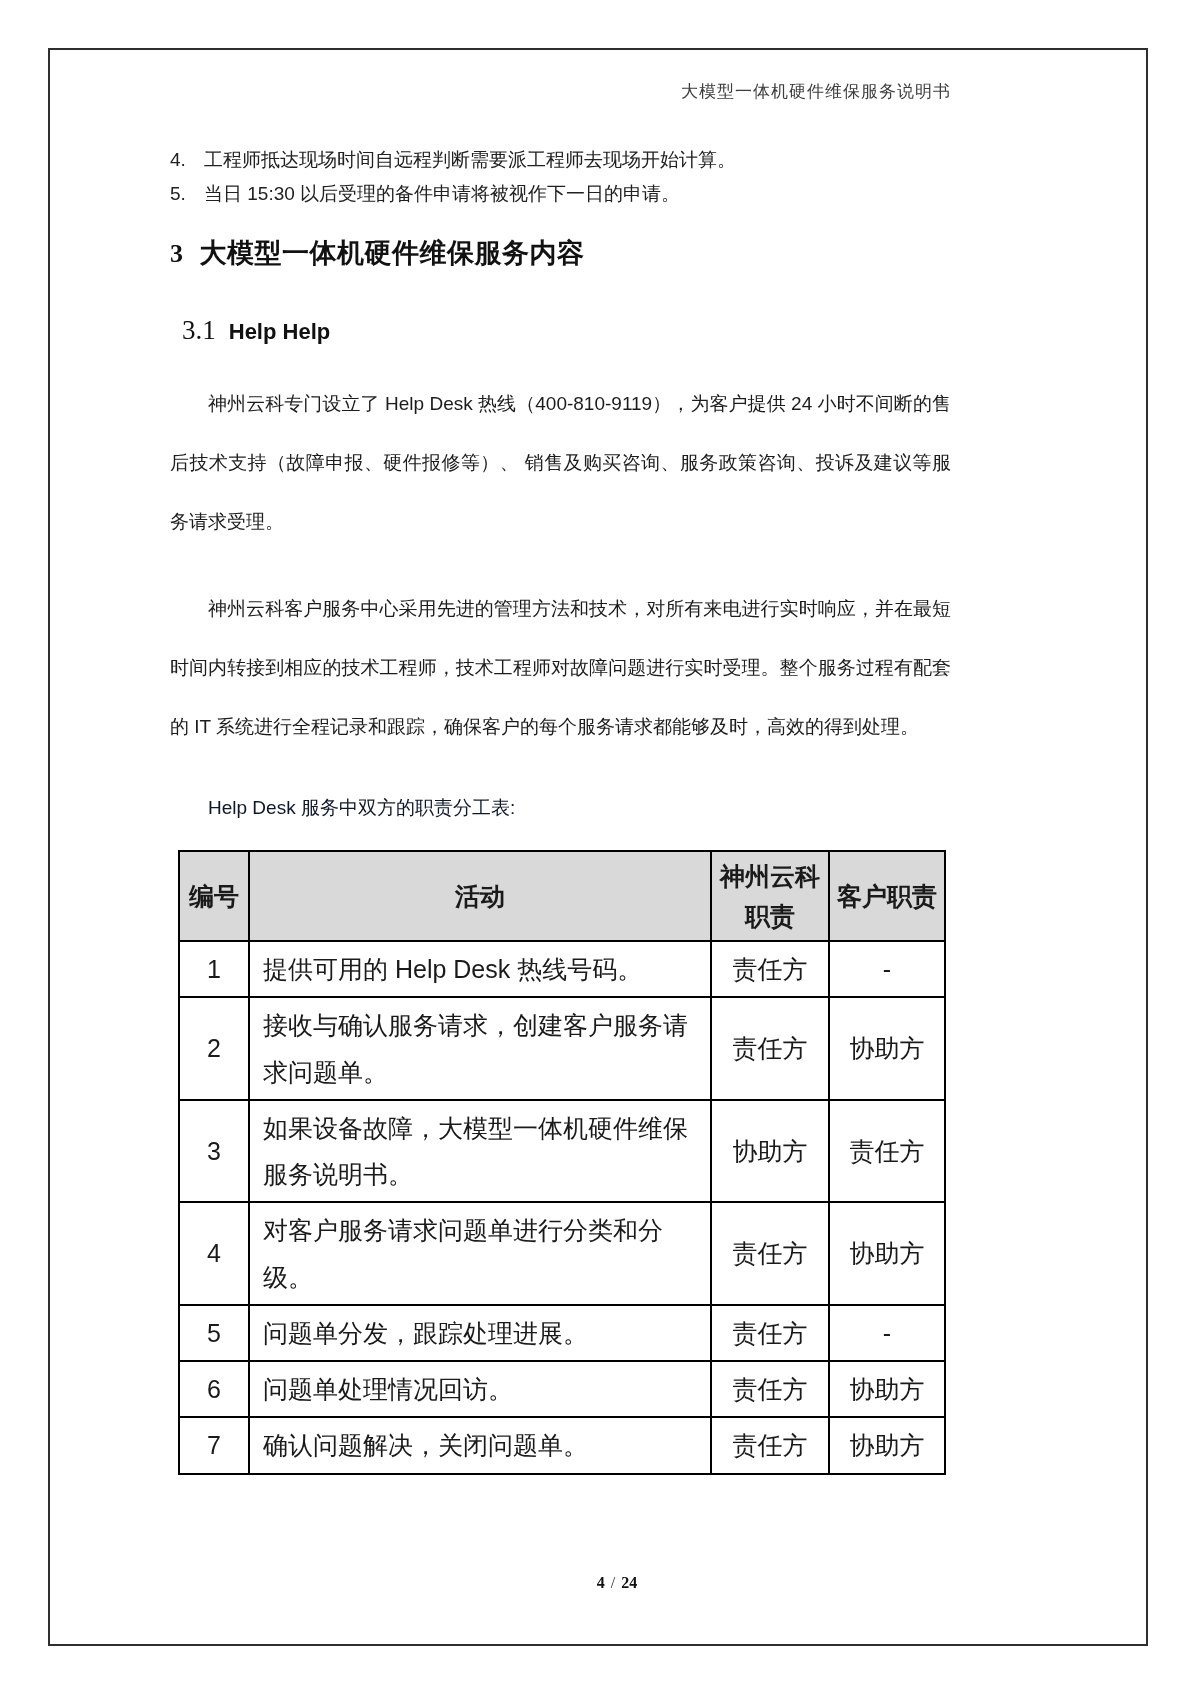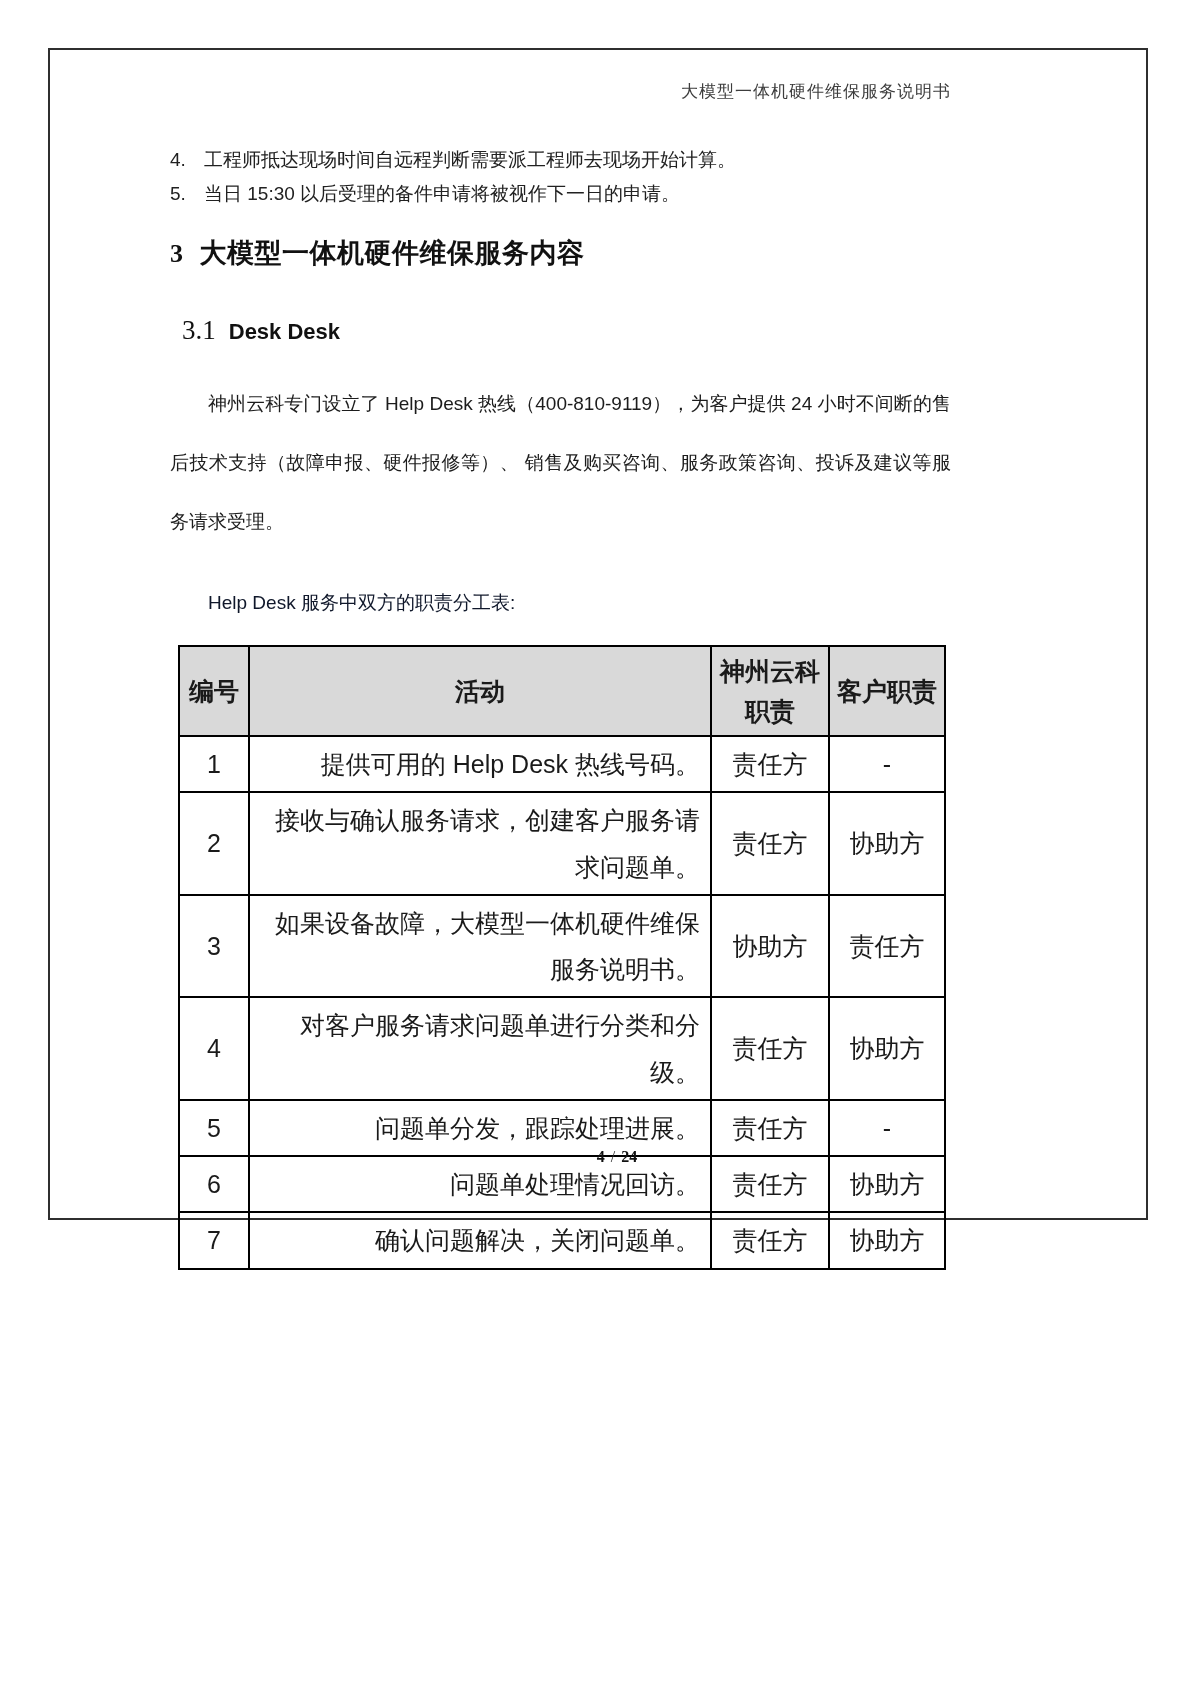--- a/index.html
+++ b/index.html
@@ -3,21 +3,21 @@
 <meta charset="utf-8">
 <style>
   html,body{margin:0;padding:0;background:#fff;}
   body{
     width:1200px;height:1698px;position:relative;
     font-family:"Liberation Sans","DejaVu Sans",sans-serif;
     color:#212121;
     -webkit-font-smoothing:antialiased;
   }
   .page-frame{
-    position:absolute;left:48px;top:48px;width:1100px;height:1172px;
+    position:absolute;left:48px;top:48px;width:1100px;height:1598px;
     border:2px solid #2f2f2f;background:#fff;box-sizing:border-box;
   }
   .content{
     position:absolute;left:120px;right:195px;top:0;bottom:0;
     padding-top:30px;
   }
   .doc-header{
     text-align:right;
     font-family:"Liberation Serif","DejaVu Serif",serif;
     font-size:17px;color:#3d3d3d;letter-spacing:1px;
@@ -62,21 +62,21 @@
   table.resp th,table.resp td{
     border:2px solid #000;box-sizing:border-box;
     text-align:center;vertical-align:middle;
     padding:4px 6px;line-height:1.85;
   }
   table.resp th{
     background:#d9d9d9;font-weight:700;height:72px;
   }
   table.resp th.wrap{white-space:pre-line;line-height:1.6;}
   table.resp td{height:46px;font-weight:400;}
-  table.resp td.act{text-align:right;padding-left:5px;padding-right:10px;}
+  table.resp td.act{text-align:left;padding-left:13px;padding-right:10px;}
   .footer{
     position:absolute;left:0;right:0;bottom:52px;text-align:center;
     font-family:"Liberation Serif","DejaVu Serif",serif;
     font-size:16px;color:#111;padding-left:38px;
   }
   .footer .pg{font-weight:700;}
   .footer .sep{font-weight:400;margin:0 6px;color:#333;}
 </style>
 </head>
 <body>
@@ -95,25 +95,26 @@
         <span class="li-num">5.</span>
         <span class="li-text">当日 15:30 以后受理的备件申请将被视作下一日的申请。</span>
       </div>
     </div>
 
     <h1 class="sec">
       <span class="sec-num">3</span><span>大模型一体机硬件维保服务内容</span>
     </h1>
 
     <h2 class="sub">
-      <span class="sec-num">3.1</span><span>Desk Desk</span>
+      <span class="sec-num">3.1</span><span>Help Help</span>
     </h2>
 
     <p class="body-p">神州云科专门设立了 Help Desk 热线（400-810-9119），为客户提供 24 小时不间断的售后技术支持（故障申报、硬件报修等）、 销售及购买咨询、服务政策咨询、投诉及建议等服务请求受理。</p>
 
+    <p class="body-p">神州云科客户服务中心采用先进的管理方法和技术，对所有来电进行实时响应，并在最短时间内转接到相应的技术工程师，技术工程师对故障问题进行实时受理。整个服务过程有配套的 IT 系统进行全程记录和跟踪，确保客户的每个服务请求都能够及时，高效的得到处理。</p>
 
     <p class="intro-p">Help Desk 服务中双方的职责分工表:</p>
 
     <table class="resp">
       <colgroup>
           <col class="c0">
           <col class="c1">
           <col class="c2">
           <col class="c3">
         </colgroup>

